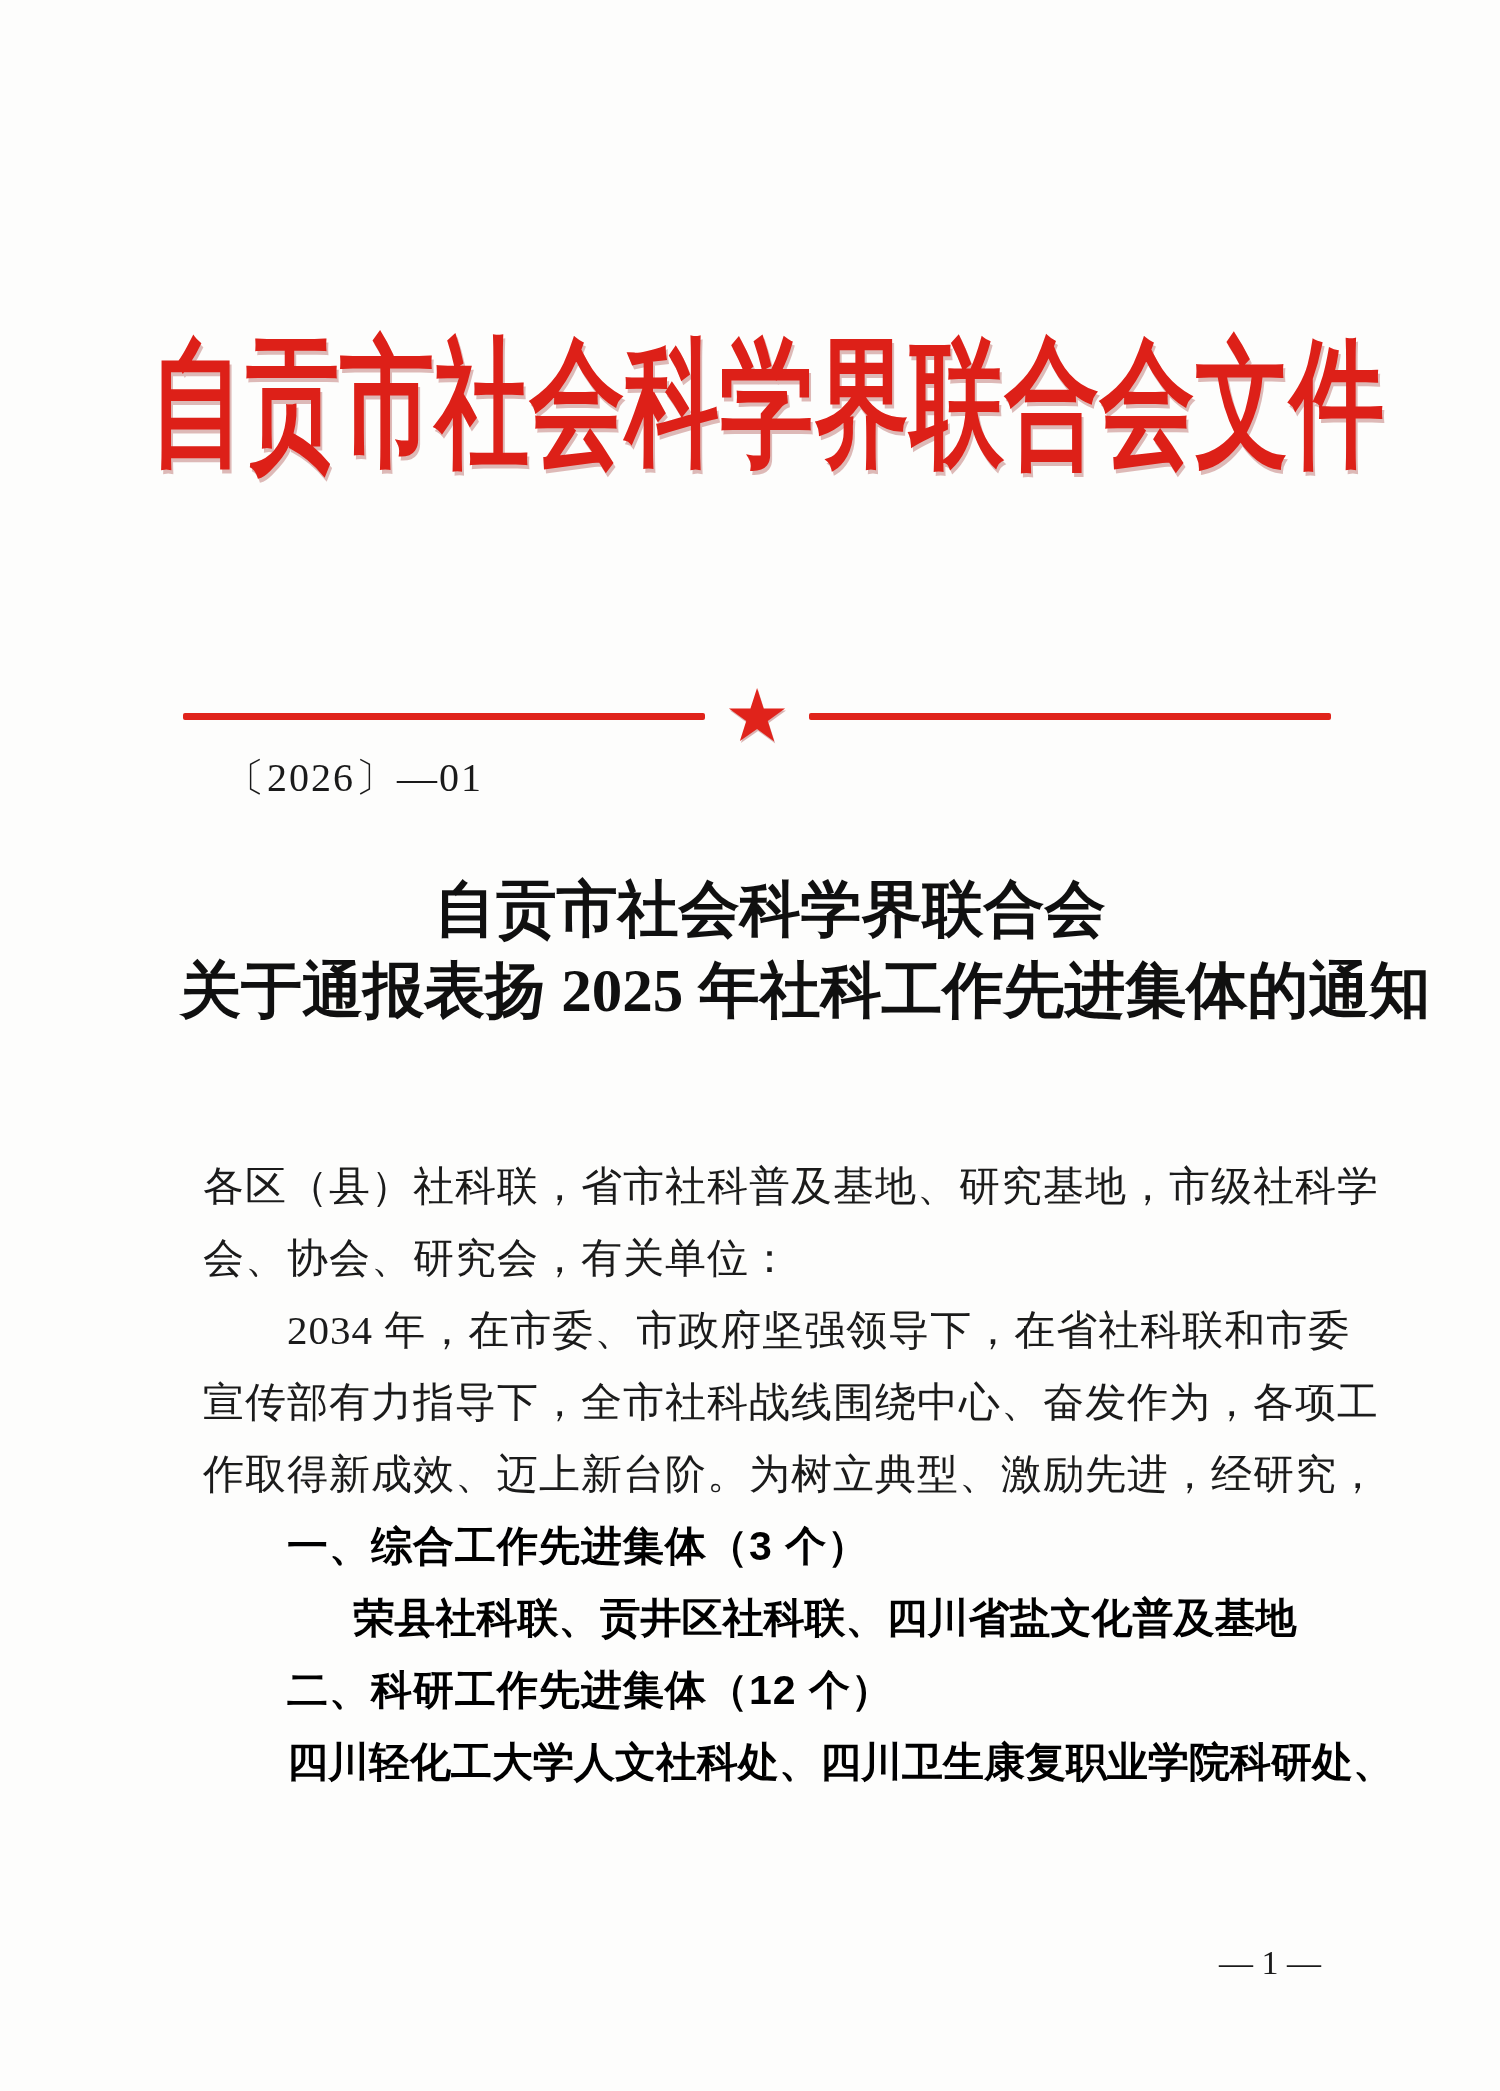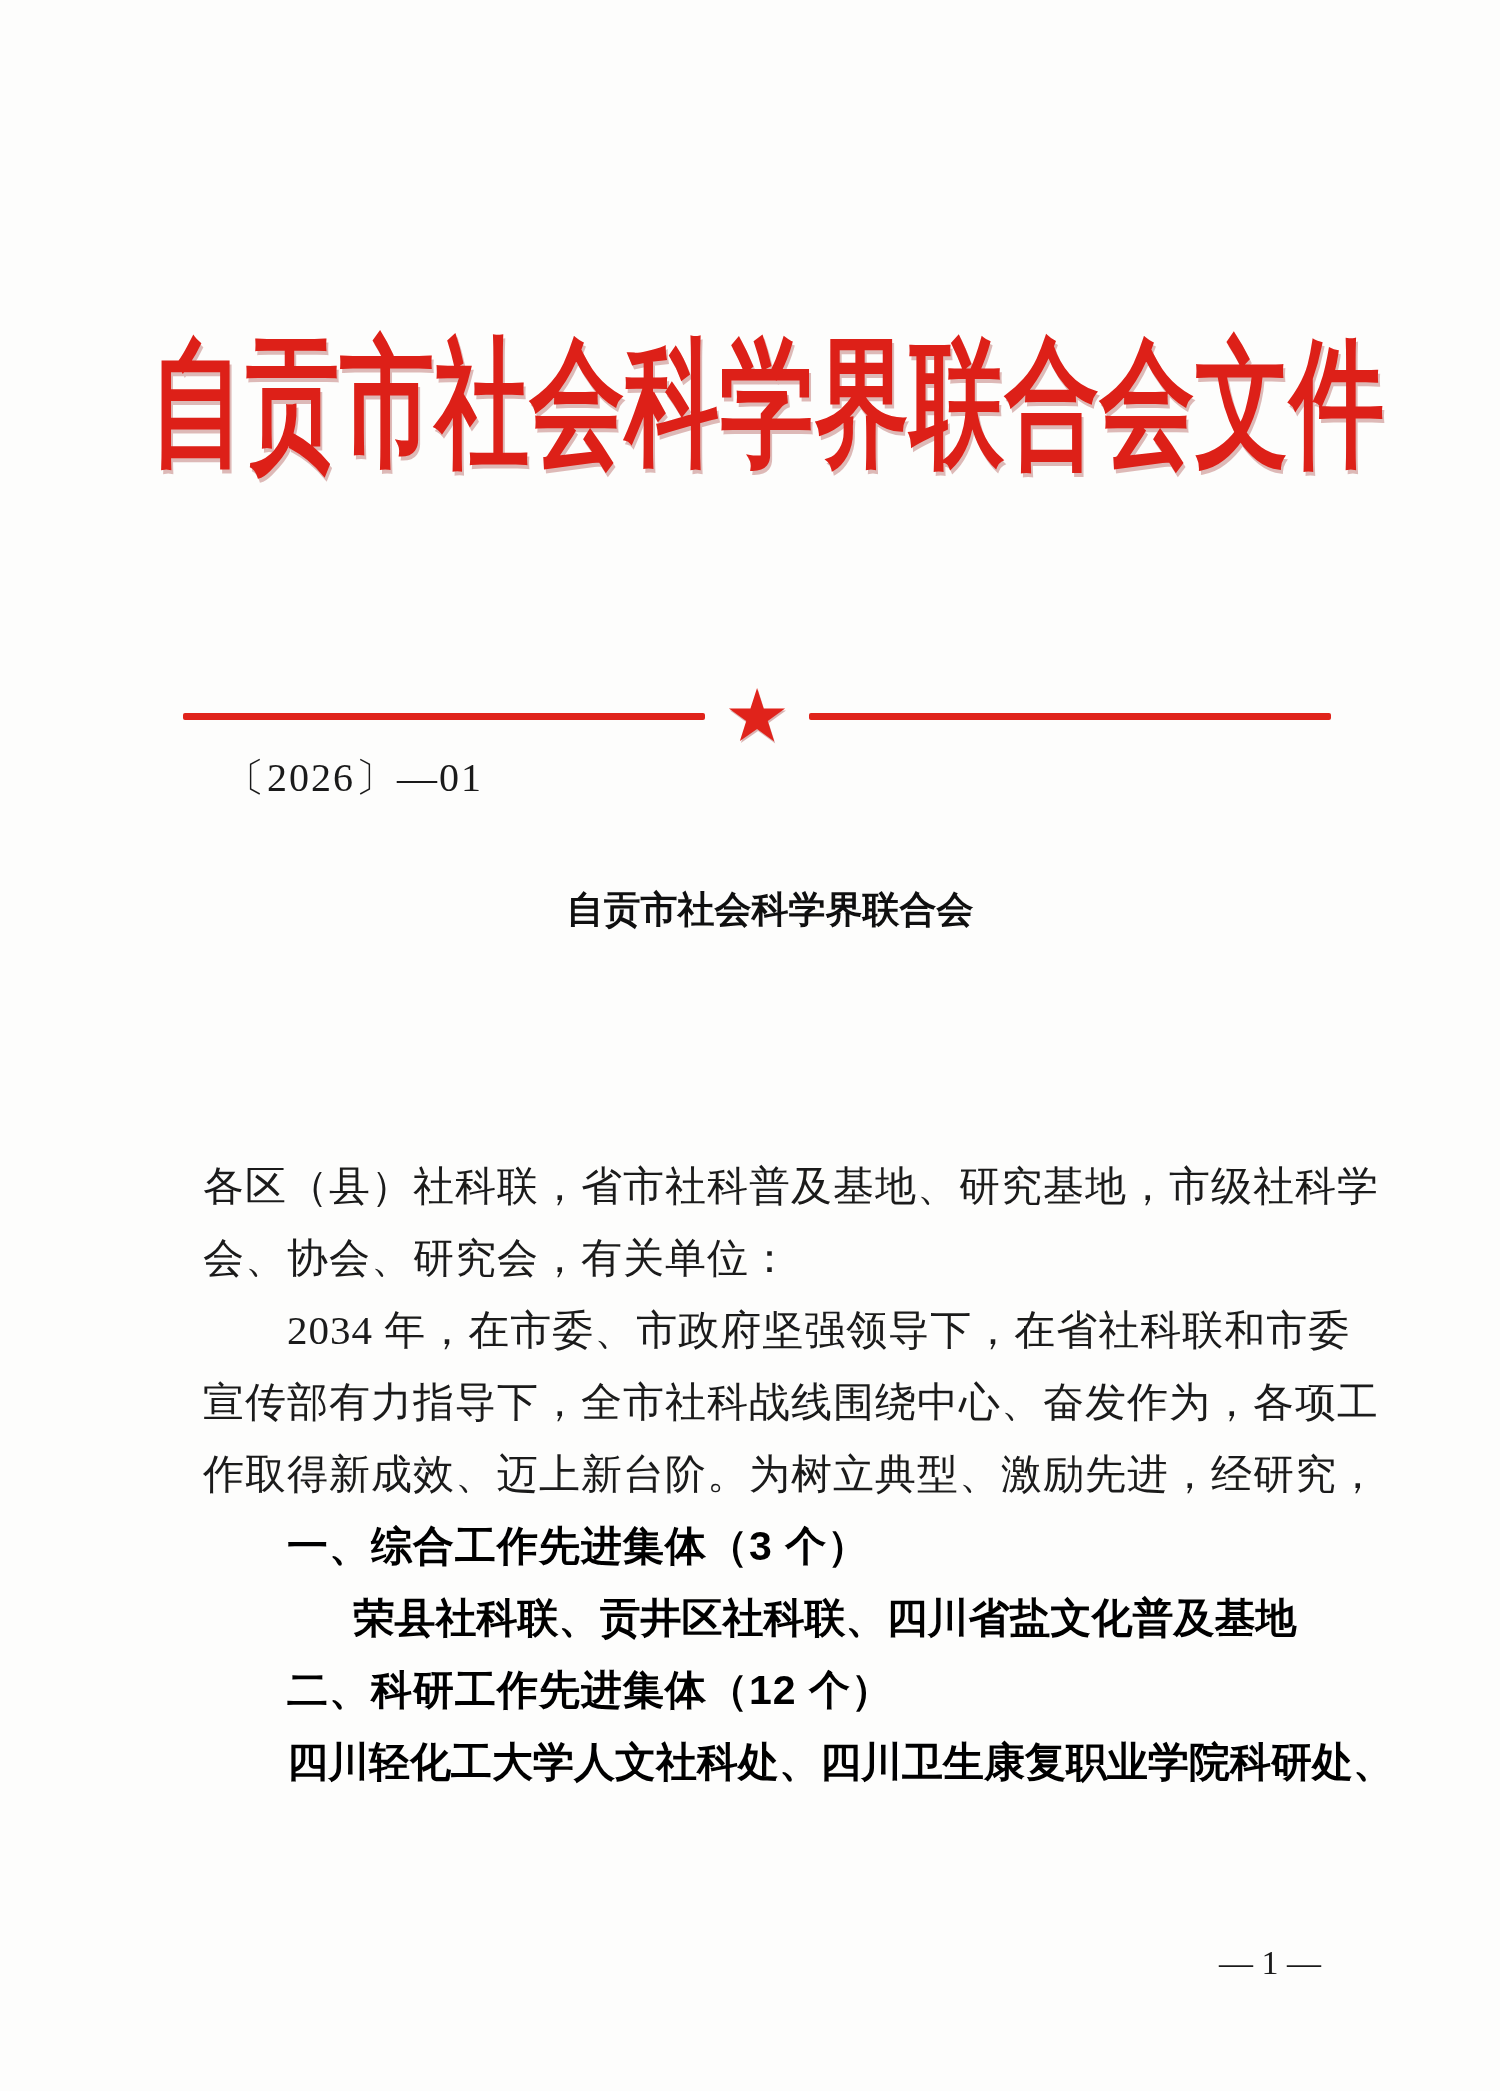--- a/index.html
+++ b/index.html
@@ -75,21 +75,21 @@
   }
 
   
   .notice-title {
     position: absolute;
     top: 869px;
     left: 180px;
     width: 1180px;
     text-align: center;
     font-weight: bold;
-    font-size: 37px;
+    font-size: 61px;
     line-height: 81px;
     color: #101010;
     white-space: nowrap;
   }
 
   
   .body-text {
     position: absolute;
     top: 1150px;
     left: 203px;
@@ -139,20 +139,21 @@
   <div class="divider">
     <div class="rule"></div>
     <span class="star">★</span>
     <div class="rule"></div>
   </div>
 
   <div class="doc-number">〔2026〕—01</div>
 
   <div class="notice-title">
     <div class="line">自贡市社会科学界联合会</div>
+    <div class="line">关于通报表扬 2025 年社科工作先进集体的通知</div>
   </div>
 
   <div class="body-text">
     <div class="line">各区（县）社科联，省市社科普及基地、研究基地，市级社科学</div>
     <div class="line">会、协会、研究会，有关单位：</div>
     <div class="line indent">2034 年，在市委、市政府坚强领导下，在省社科联和市委</div>
     <div class="line">宣传部有力指导下，全市社科战线围绕中心、奋发作为，各项工</div>
     <div class="line">作取得新成效、迈上新台阶。为树立典型、激励先进，经研究，</div>
     <div class="line indent heading">一、综合工作先进集体（3 个）</div>
     <div class="line indent list-bold">荣县社科联、贡井区社科联、四川省盐文化普及基地</div>

